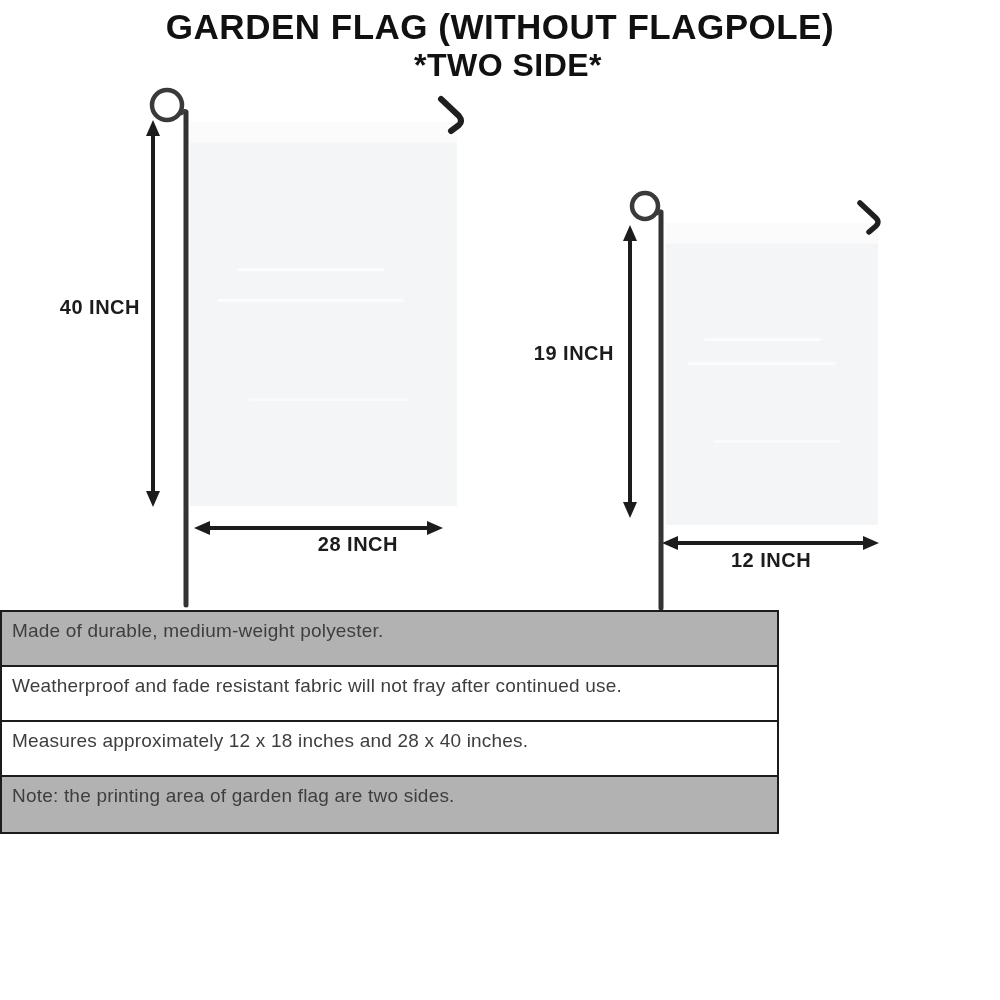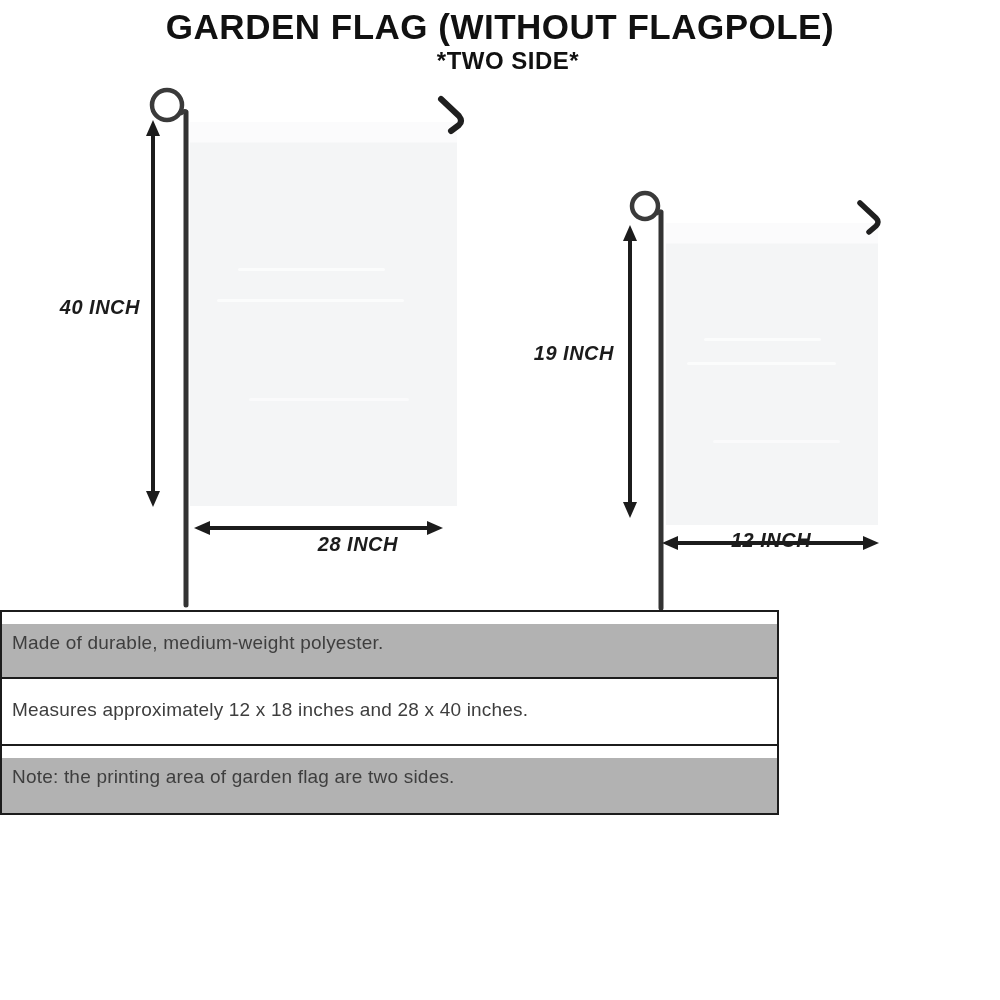--- a/index.html
+++ b/index.html
@@ -14,49 +14,49 @@
     --title:#111111;
   }
   *{margin:0;padding:0;box-sizing:border-box;}
   html,body{background:#ffffff;}
   body{font-family:"Liberation Sans", sans-serif;}
   .page{position:relative;width:1000px;height:1000px;background:#ffffff;overflow:hidden;border-radius:22px;}
 
   
   .title-wrap{position:absolute;top:8px;left:0;width:100%;text-align:center;color:var(--title);}
   .title-line1{font-size:35px;font-weight:bold;letter-spacing:0.5px;line-height:1.1;}
-  .title-line2{font-size:24px;font-weight:bold;letter-spacing:0.5px;line-height:1.15;padding-left:16px;}
+  .title-line2{font-size:32px;font-weight:bold;letter-spacing:0.5px;line-height:1.15;padding-left:16px;}
 
   
   .flag{position:absolute;background:
       linear-gradient(180deg, var(--flag-sleeve) 0px, var(--flag-sleeve) 20px, rgba(0,0,0,0) 21px),
       linear-gradient(180deg, rgba(255,255,255,0.55) 0 2px, rgba(255,255,255,0) 2px) ,
       var(--flag-fill);
   }
   .flag .fold{position:absolute;left:18%;width:55%;height:3px;background:rgba(255,255,255,0.65);border-radius:2px;}
   .flag .fold.f1{top:38%;}
   .flag .fold.f2{top:46%;width:70%;left:10%;}
   .flag .fold.f3{top:72%;width:60%;left:22%;background:rgba(255,255,255,0.5);}
   .flag-large{left:190px;top:122px;width:267px;height:384px;}
   .flag-small{left:666px;top:223px;width:212px;height:302px;}
 
   
   .overlay{position:absolute;left:0;top:0;width:1000px;height:1000px;}
 
   
-  .dim-label{position:absolute;font-weight:bold;font-size:20px;color:var(--arrow);letter-spacing:0.5px;font-style:italic;}
+  .dim-label{position:absolute;font-weight:bold;font-size:20px;color:var(--arrow);letter-spacing:0.5px;}
   .lbl-40{left:40px;top:296px;width:100px;text-align:right;}
   .lbl-28{left:238px;top:533px;width:160px;text-align:right;}
   .lbl-18{left:514px;top:342px;width:100px;text-align:right;}
-  .lbl-12{left:691px;top:529px;width:160px;text-align:center;}
+  .lbl-12{left:691px;top:549px;width:160px;text-align:center;}
 
   
   .features{position:absolute;left:0;top:610px;width:779px;border:2px solid var(--border);display:flex;flex-direction:column;}
   .feature-row{height:55px;border-bottom:2px solid var(--border);padding:7px 10px 0 10px;
-    font-size:19px;color:var(--text-dark);letter-spacing:0.2px;line-height:1.25;margin-top:12px;}
+    font-size:19px;color:var(--text-dark);letter-spacing:0.2px;line-height:1.25;}
   .feature-row:last-child{border-bottom:none;}
   .feature-row.shaded{background:var(--row-shaded);}
   .feature-row.plain{background:var(--row-plain);}
 </style>
 </head>
 <body>
 
 <div class="page">
 
   <div class="title-wrap">
@@ -106,17 +106,18 @@
     <polygon points="879,543 863,536 863,550" fill="#1c1c1c"></polygon>
   </svg>
 
   <div class="dim-label lbl-40">40 INCH</div>
   <div class="dim-label lbl-28">28 INCH</div>
   <div class="dim-label lbl-18">19 INCH</div>
   <div class="dim-label lbl-12">12 INCH</div>
 
   <div class="features">
     <div class="feature-row shaded">Made of durable, medium-weight polyester.</div>
+    <div class="feature-row plain">Weatherproof and fade resistant fabric will not fray after continued use.</div>
     <div class="feature-row plain">Measures approximately 12 x 18 inches and 28 x 40 inches.</div>
     <div class="feature-row shaded">Note: the printing area of garden flag are two sides.</div>
   </div>
 
 </div>
 
 </body></html>

